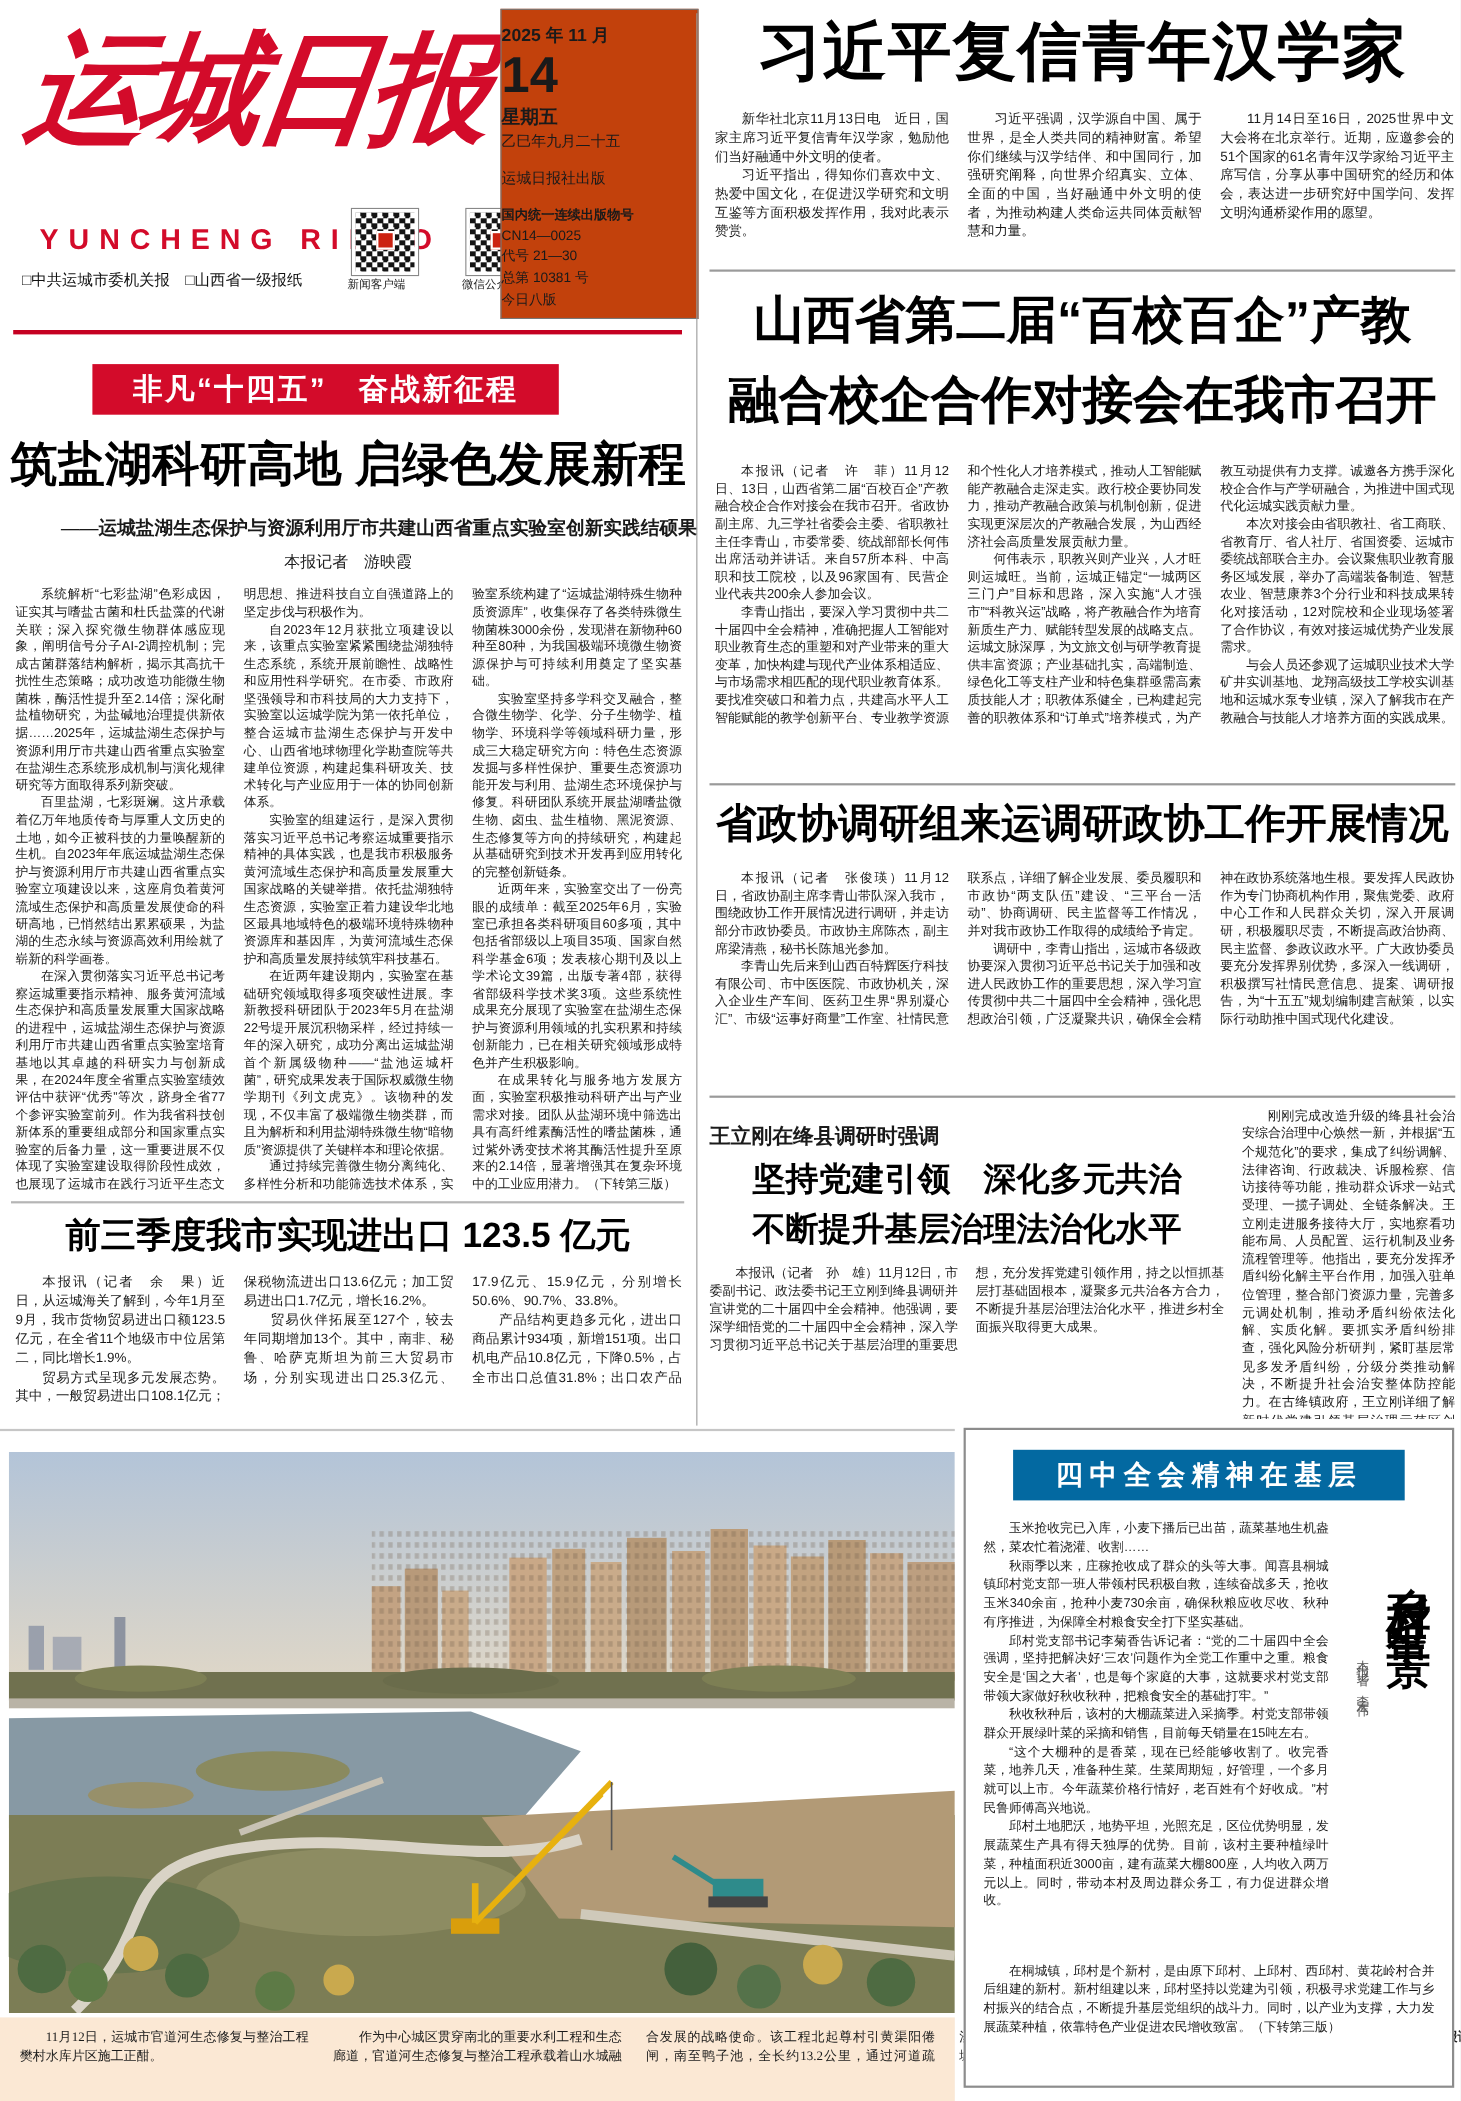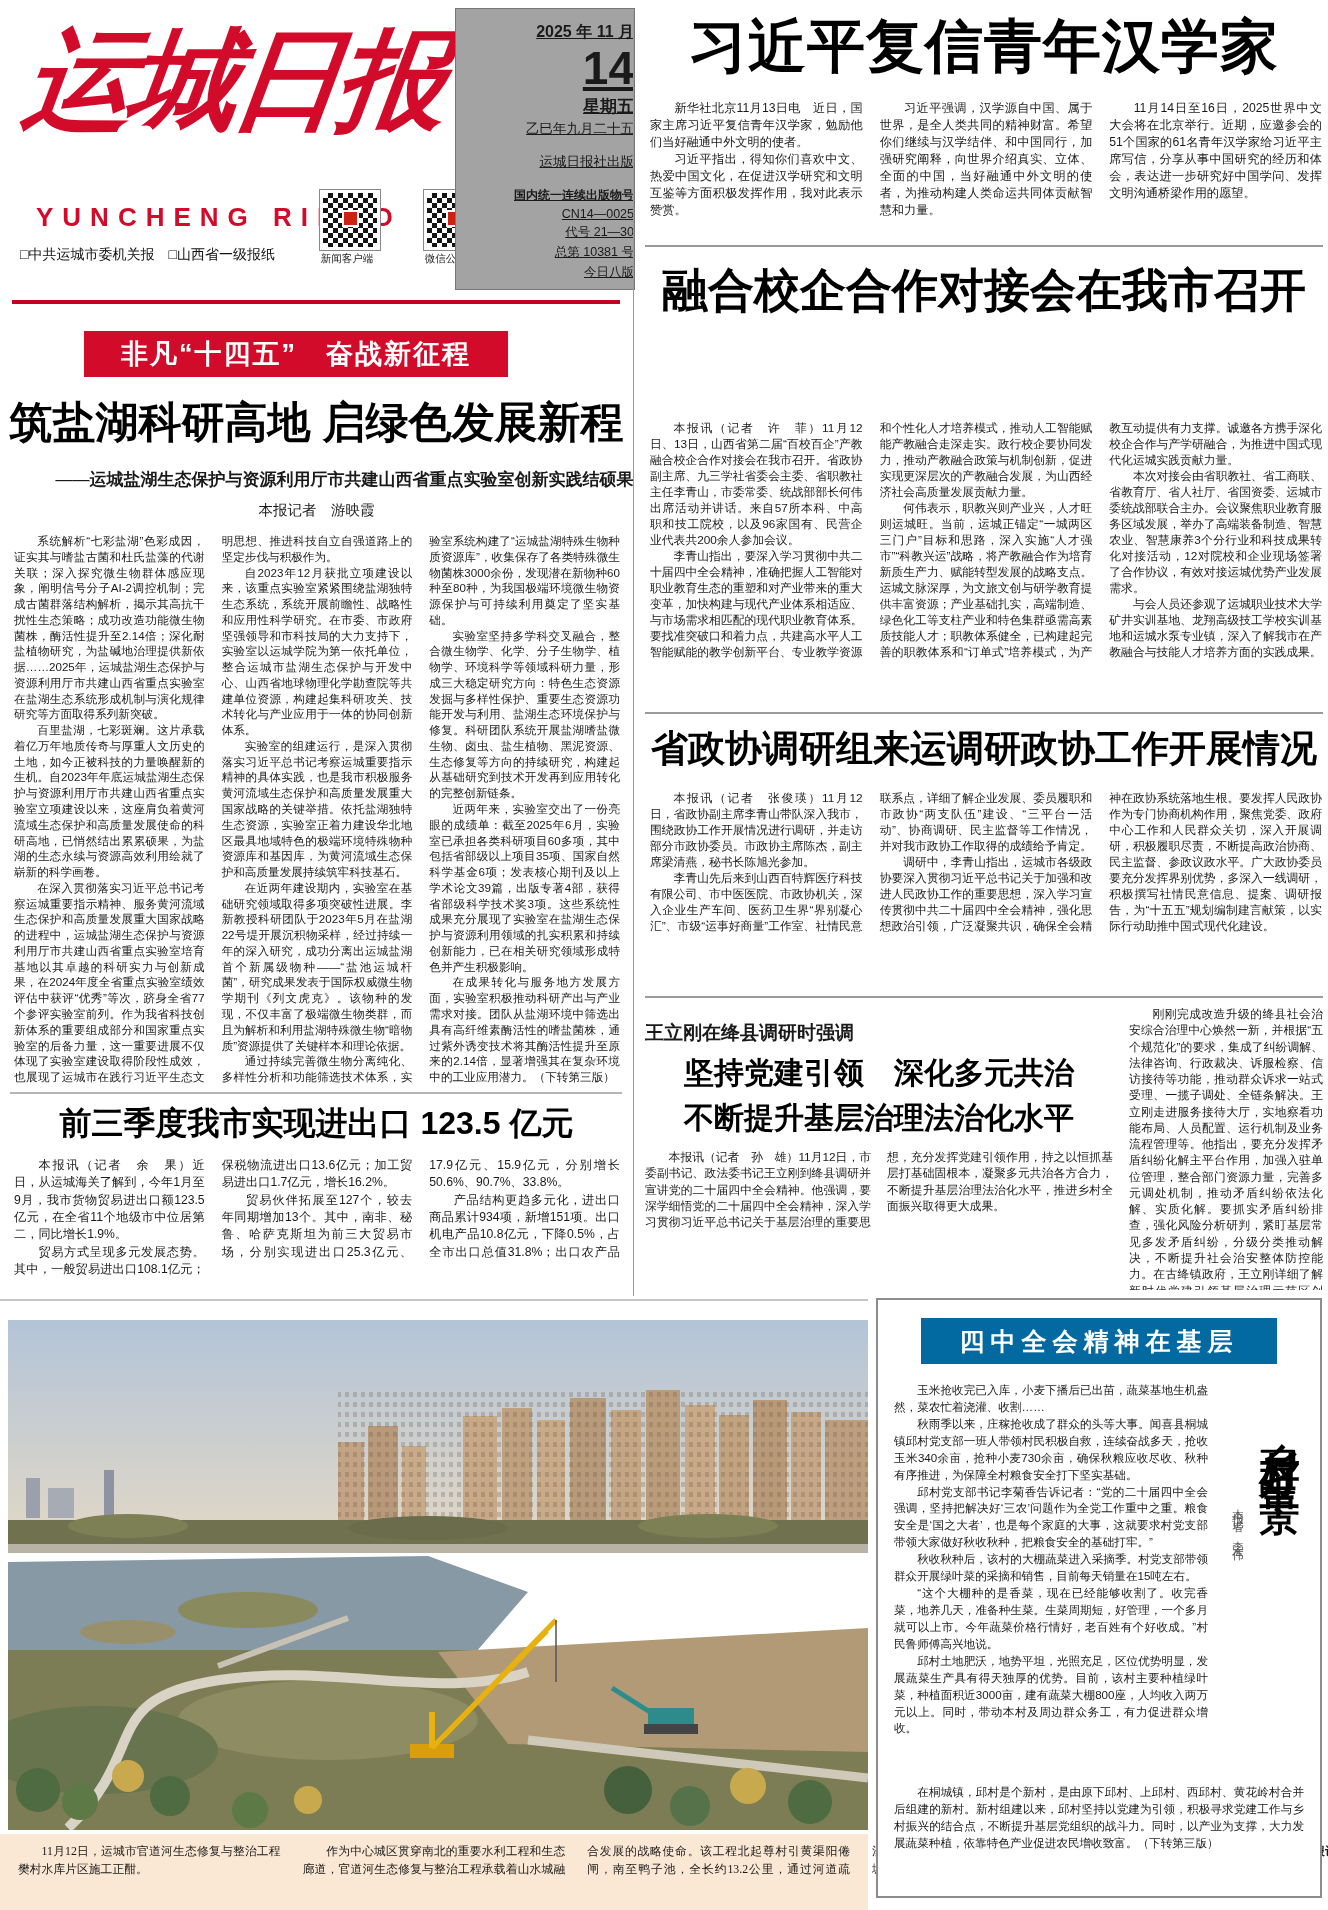--- a/index.html
+++ b/index.html
@@ -10,24 +10,24 @@
   
   .brand{left:10px;top:2px;width:445px;height:172px;font-size:110px;font-weight:900;
          color:#d30b2a;font-style:italic;letter-spacing:-6px;line-height:158px;text-align:center;
          transform:skewX(-7deg);font-family:"Liberation Serif",serif;}
   .brand-en{left:36px;top:202px;font-size:26px;font-weight:700;color:#d30b2a;letter-spacing:9px;}
   .org-line{left:20px;top:246px;font-size:14px;color:#111;}
   .qr{width:54px;height:54px;top:190px;background:repeating-conic-gradient(#141414 0% 25%,#fff 0% 50%) 0 0/10px 10px;
       border:3px solid #fff;outline:1px solid #888;}
   .qr::after{content:"";display:block;width:13px;height:13px;margin:17px auto;background:#c21;border:2px solid #fff;}
   .qr1{left:320px;}  .qr2{left:424px;}
-  .qr-label{top:252px;width:62px;text-align:center;font-size:10.5px;color:#222;}
+  .qr-label{top:252px;width:62px;text-align:left;font-size:10.5px;color:#222;}
   .qr-label1{left:316px;} .qr-label2{left:420px;}
 
-  .datebox{left:455px;top:8px;width:178px;height:280px;border:1px solid #777;text-align:right;background:#a3a3a3;text-decoration:underline;}
+  .datebox{left:455px;top:8px;width:178px;height:280px;border:1px solid #777;text-align:left;background:#c2410c;}
   .db-ym{margin-top:13px;font-size:16px;font-weight:600;}
   .db-day{font-size:46px;font-weight:800;line-height:1.12;}
   .db-week{font-size:17px;font-weight:700;}
   .db-lunar{font-size:13.5px;margin-top:2px;}
   .db-pub{font-size:13.5px;margin-top:15px;font-family:"Liberation Serif",serif;}
   .db-issn-label{font-size:12px;font-weight:700;margin-top:16px;}
   .db-small{font-size:12.5px;margin-top:3px;}
 
   .red-rule{left:12px;top:300px;width:608px;height:4px;background:#c50021;}
 
@@ -239,20 +239,21 @@
   <h1 class="abs xi-h1" style="margin:0">习近平复信青年汉学家</h1>
   <div class="abs colbody xi-body">
     <p>新华社北京11月13日电　近日，国家主席习近平复信青年汉学家，勉励他们当好融通中外文明的使者。</p>
     <p>习近平指出，得知你们喜欢中文、热爱中国文化，在促进汉学研究和文明互鉴等方面积极发挥作用，我对此表示赞赏。</p>
     <p>习近平强调，汉学源自中国、属于世界，是全人类共同的精神财富。希望你们继续与汉学结伴、和中国同行，加强研究阐释，向世界介绍真实、立体、全面的中国，当好融通中外文明的使者，为推动构建人类命运共同体贡献智慧和力量。</p>
     <p>11月14日至16日，2025世界中文大会将在北京举行。近期，应邀参会的51个国家的61名青年汉学家给习近平主席写信，分享从事中国研究的经历和体会，表达进一步研究好中国学问、发挥文明沟通桥梁作用的愿望。</p>
   </div>
   <div class="abs hdiv-r1"></div>
 
   <h1 class="abs shanxi-h1" style="margin:0">
+    <span>山西省第二届“百校百企”产教</span>
     <span>融合校企合作对接会在我市召开</span>
   </h1>
   <div class="abs colbody shanxi-body">
     <p>本报讯（记者　许　菲）11月12日、13日，山西省第二届“百校百企”产教融合校企合作对接会在我市召开。省政协副主席、九三学社省委会主委、省职教社主任李青山，市委常委、统战部部长何伟出席活动并讲话。来自57所本科、中高职和技工院校，以及96家国有、民营企业代表共200余人参加会议。</p>
     <p>李青山指出，要深入学习贯彻中共二十届四中全会精神，准确把握人工智能对职业教育生态的重塑和对产业带来的重大变革，加快构建与现代产业体系相适应、与市场需求相匹配的现代职业教育体系。要找准突破口和着力点，共建高水平人工智能赋能的教学创新平台、专业教学资源和个性化人才培养模式，推动人工智能赋能产教融合走深走实。政行校企要协同发力，推动产教融合政策与机制创新，促进实现更深层次的产教融合发展，为山西经济社会高质量发展贡献力量。</p>
     <p>何伟表示，职教兴则产业兴，人才旺则运城旺。当前，运城正锚定“一城两区三门户”目标和思路，深入实施“人才强市”“科教兴运”战略，将产教融合作为培育新质生产力、赋能转型发展的战略支点。运城文脉深厚，为文旅文创与研学教育提供丰富资源；产业基础扎实，高端制造、绿色化工等支柱产业和特色集群亟需高素质技能人才；职教体系健全，已构建起完善的职教体系和“订单式”培养模式，为产教互动提供有力支撑。诚邀各方携手深化校企合作与产学研融合，为推进中国式现代化运城实践贡献力量。</p>
     <p>本次对接会由省职教社、省工商联、省教育厅、省人社厅、省国资委、运城市委统战部联合主办。会议聚焦职业教育服务区域发展，举办了高端装备制造、智慧农业、智慧康养3个分行业和科技成果转化对接活动，12对院校和企业现场签署了合作协议，有效对接运城优势产业发展需求。</p>
     <p>与会人员还参观了运城职业技术大学矿井实训基地、龙翔高级技工学校实训基地和运城水泵专业镇，深入了解我市在产教融合与技能人才培养方面的实践成果。</p>
   </div>
   <div class="abs hdiv-r2"></div>

